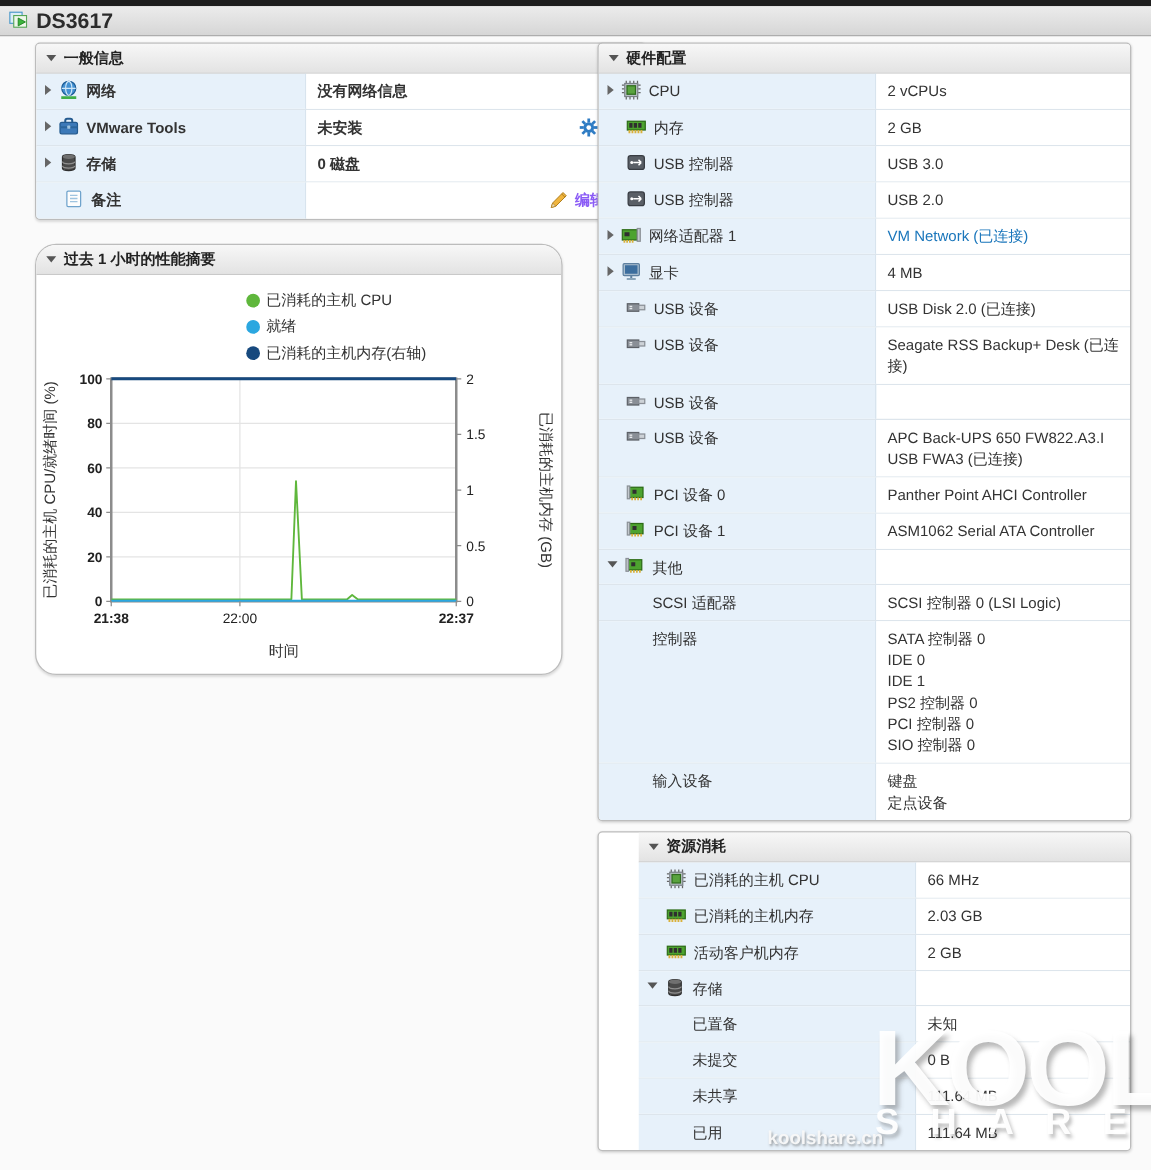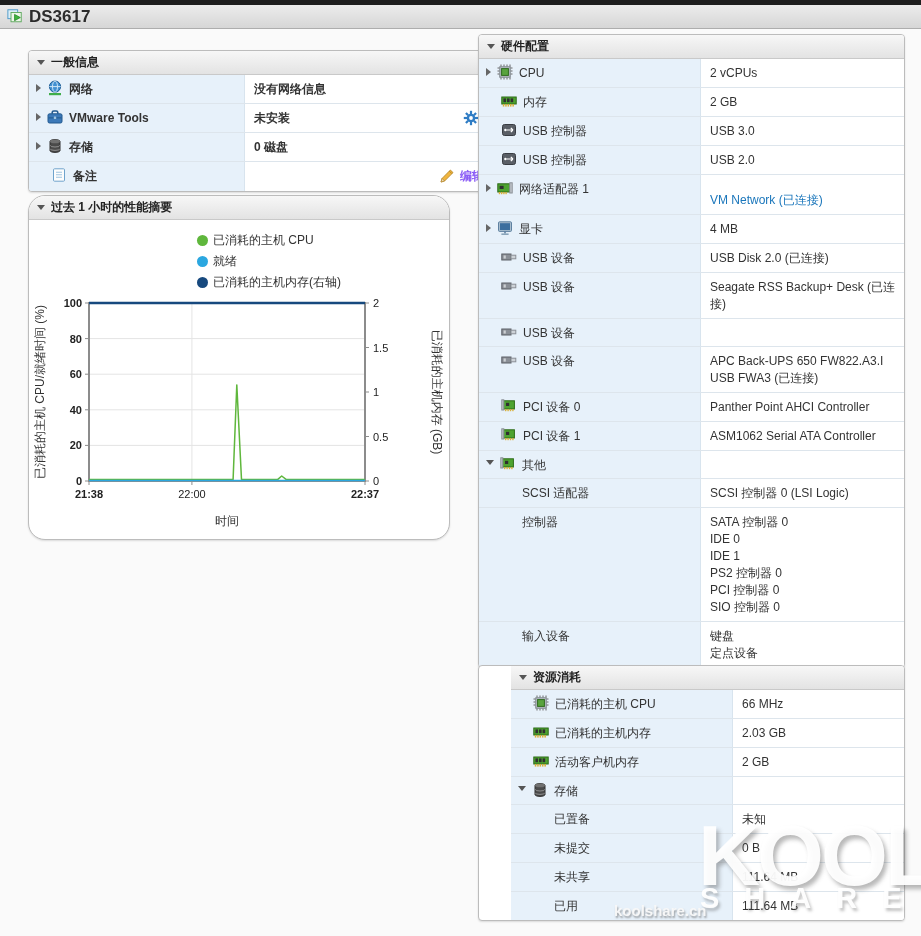--- a/index.html
+++ b/index.html
@@ -13,21 +13,21 @@
     height:24px; background:linear-gradient(#ececec,#d6d6d6);
     border-bottom:1px solid #adadad; display:flex; align-items:center; padding-left:7px; gap:6px;
   }
   .titlebar .vm-name { font-weight:bold; font-size:17px; color:#2b2b2b; }
   .content { position:absolute; left:0; top:30px; width:921px; height:906px; }
 
   .panel {
     position:absolute; background:#fff; border:1px solid #bcbcbc; border-radius:4px;
     box-shadow:0 1px 2px rgba(0,0,0,.13); overflow:hidden;
   }
-  #panel-general { left:28px; top:20px; width:489px; }
+  #panel-general { left:28px; top:4px; width:489px; }
   #panel-perf    { left:28px; top:165px; width:422px;border-radius:17px; }
   #panel-hw      { left:478px; top:4px; width:427px; }
   #panel-res     { left:478px; top:635px; width:427px;padding-left:32px; }
 
   .phead {
     height:24px; background:linear-gradient(#f7f7f7,#e3e3e3); border-bottom:1px solid #c9c9c9;
     display:flex; align-items:center; padding-left:8px; gap:6px; font-weight:bold; color:#222;
     cursor:pointer;
   }
   .tri { display:inline-block; width:0; height:0; flex:none; }
@@ -44,21 +44,21 @@
   }
   #panel-general .lcell { width:216px; }
   #panel-hw .lcell, #panel-res .lcell { width:222px; }
   #panel-general .trow { min-height:29px;font-weight:bold; }
   .lcell .tri { margin-top:3px; }
   .icn { width:16px; height:16px; flex:none; margin-top:-1px; }
   .icn svg { width:16px; height:16px; display:block; }
   .lbl { line-height:16px; }
   .vcell { flex:1; background:#fff; padding:6px 8px 5px 9px; display:flex; justify-content:space-between; }
   .vlines { line-height:17px; }
-  .vline.link { color:#1a76bb; cursor:pointer;margin-top:11px; }
+  .vline.link { color:#1a76bb; cursor:pointer; }
   .action { display:flex; align-items:flex-start; gap:5px; cursor:pointer; white-space:nowrap; color:#8b5cf6; }
   .action .icn { margin-top:0; }
   .action span:last-child { line-height:16px; }
 
   
   .chart-area { padding:10px 0 6px 0; }
   .legend { margin-left:168px; margin-bottom:2px; }
   .leg-item { display:flex; align-items:center; gap:5px; height:21px; }
   .leg-dot { width:11px; height:11px; border-radius:50%; flex:none; }
   .leg-txt { color:#333; }

